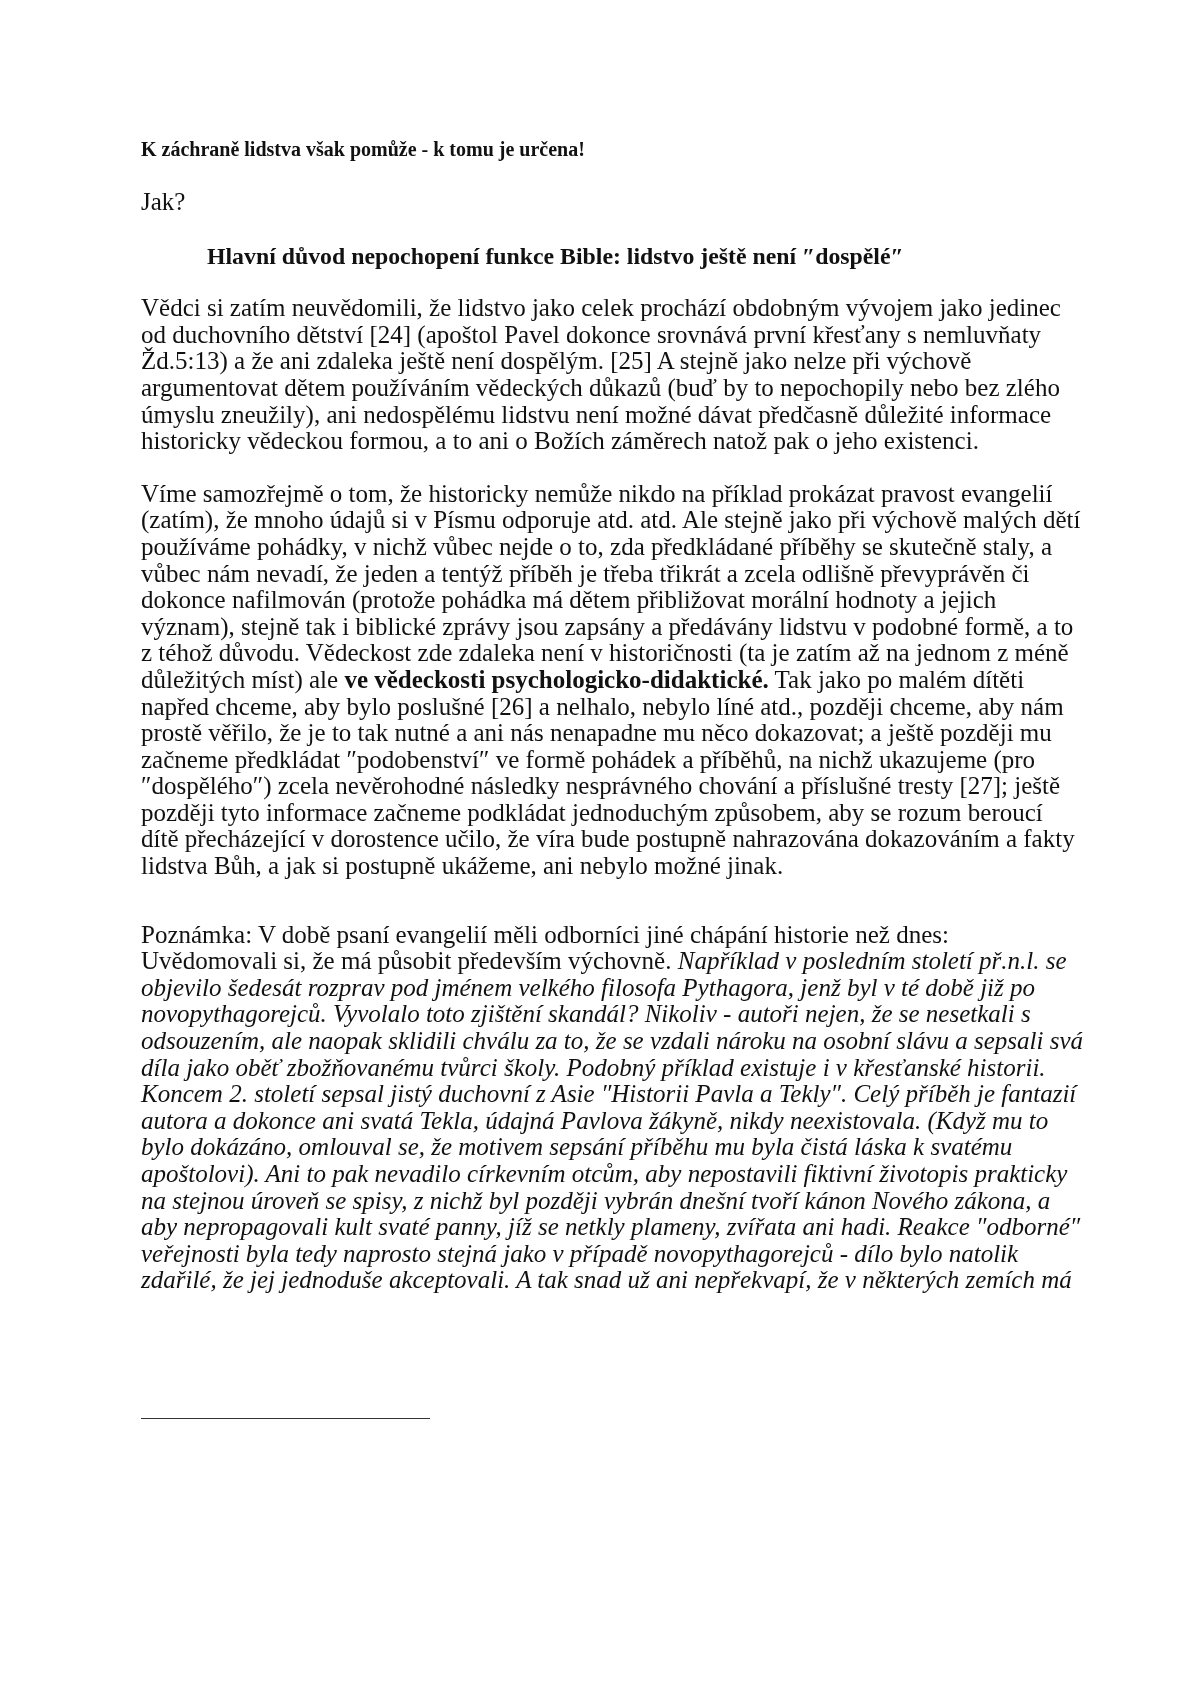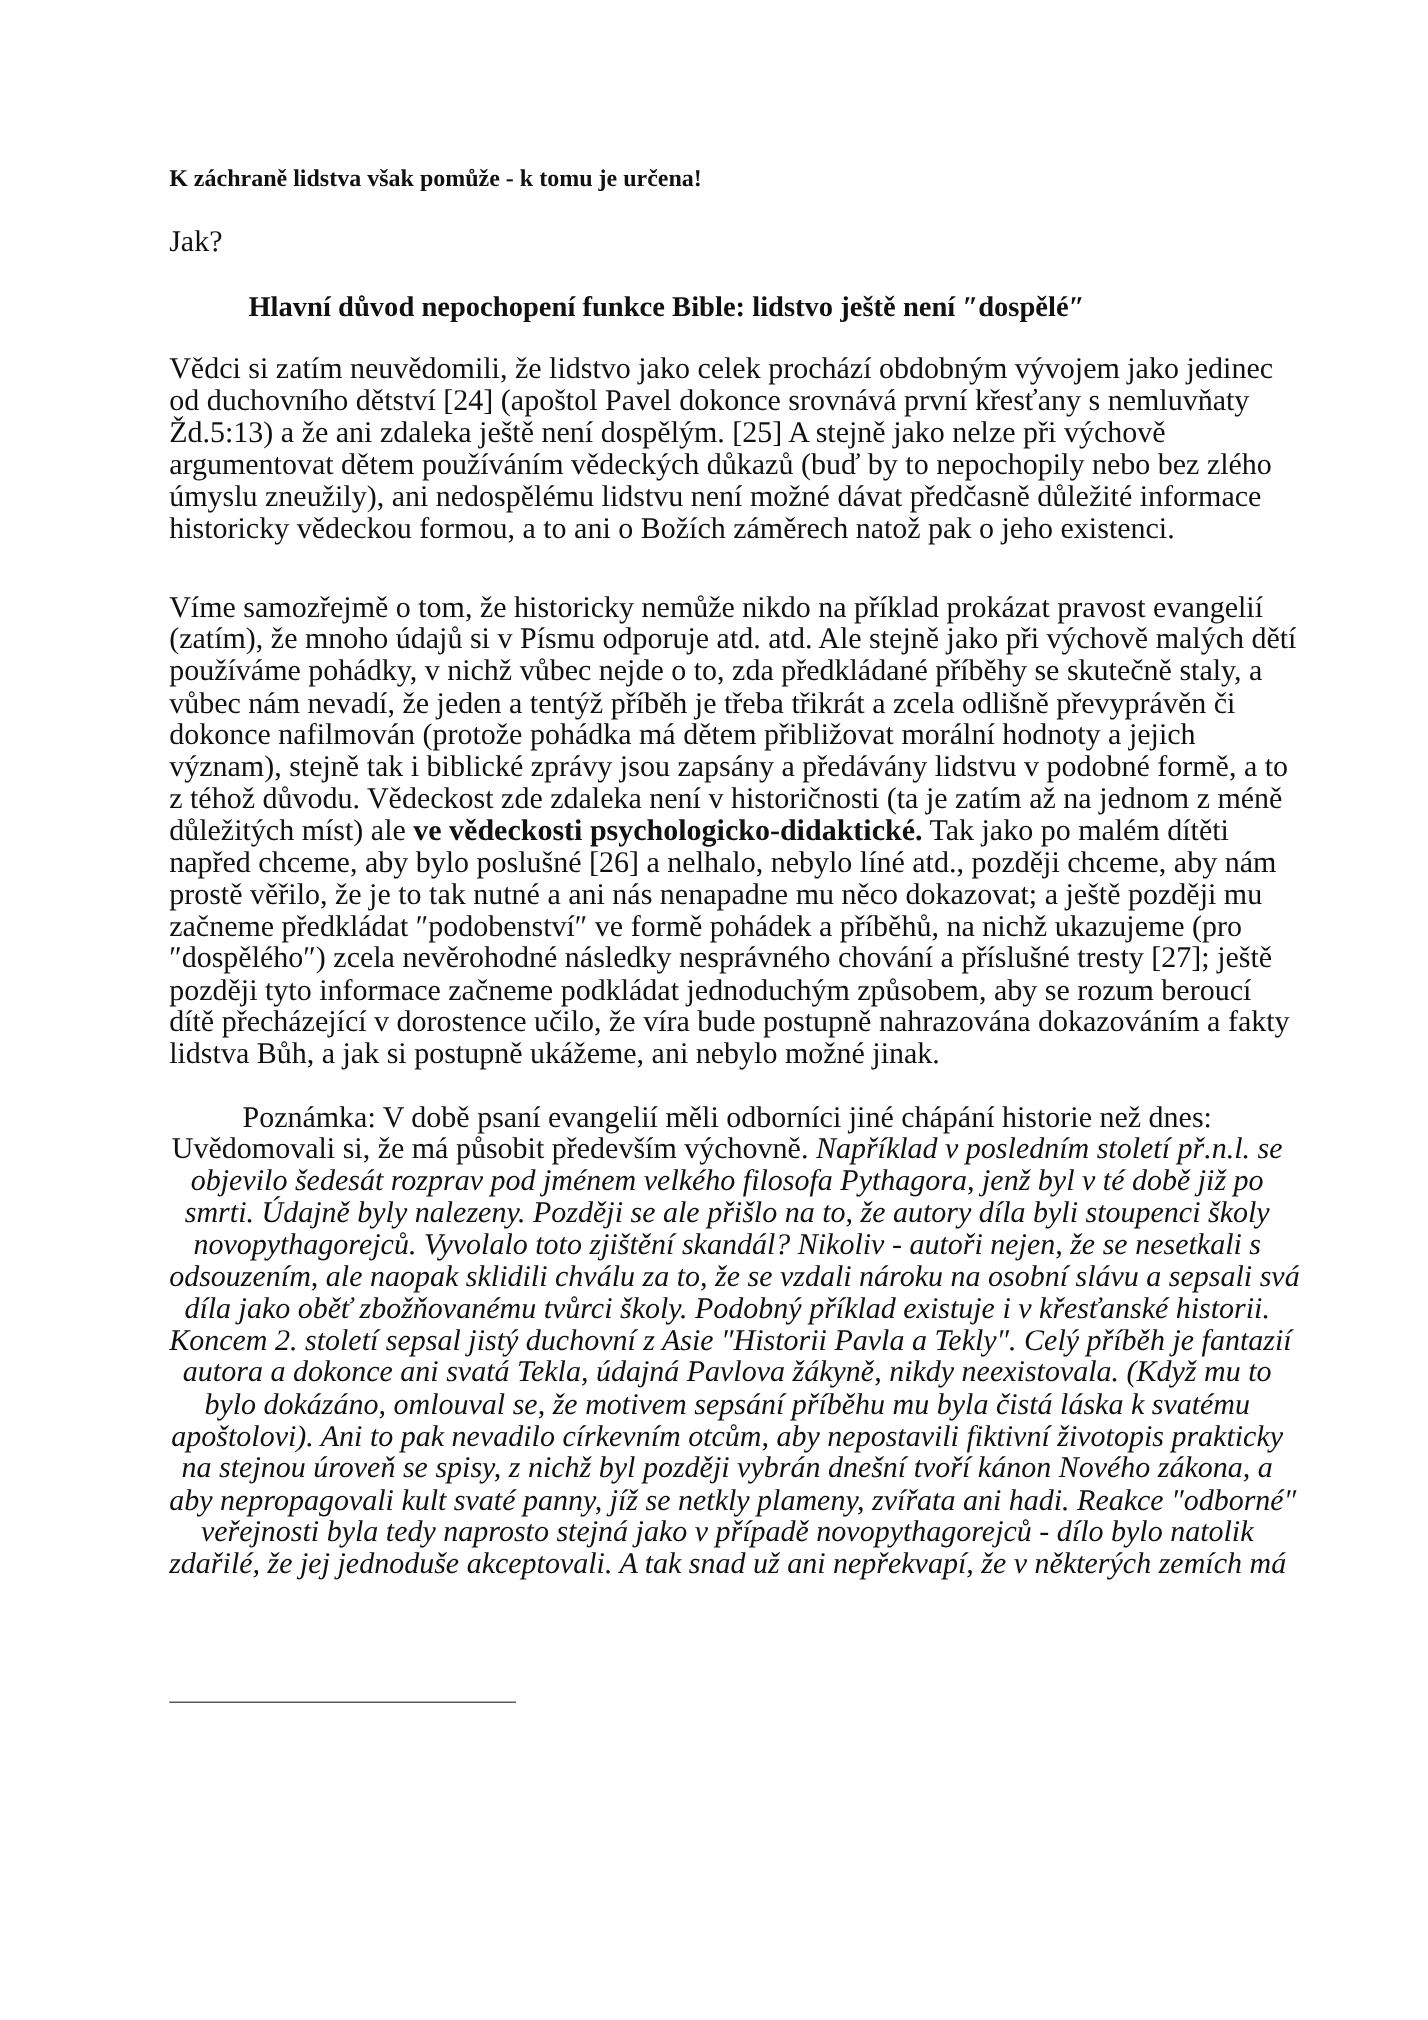--- a/index.html
+++ b/index.html
@@ -40,22 +40,22 @@
       margin-top: 26px;
     }
     .heading {
       font-weight: bold;
       font-size: 23.8px;
       line-height: 30px;
       margin: 26px 0 0 66px;
       white-space: nowrap;
     }
     .para1 { margin-top: 24px; }
-    .para2 { margin-top: 39px; }
-    .para3 { margin-top: 26px; text-align: center; }
+    .para2 { margin-top: 26px; }
+    .para3 { margin-top: 42px; }
     .footnote-rule {
       position: absolute;
       left: 141px;
       top: 1418px;
       width: 289px;
       height: 0;
       border-top: 1.5px solid #333333;
     }
   </style>
 </head>
@@ -93,21 +93,20 @@
     <span class="line">″dospělého″) zcela nevěrohodné následky nesprávného chování a příslušné tresty [27]; ještě</span>
     <span class="line">později tyto informace začneme podkládat jednoduchým způsobem, aby se rozum beroucí</span>
     <span class="line">dítě přecházející v dorostence učilo, že víra bude postupně nahrazována dokazováním a fakty</span>
     <span class="line">lidstva Bůh, a jak si postupně ukážeme, ani nebylo možné jinak.</span>
   </div>
 
   <div class="p para3">
     <span class="line">Poznámka: V době psaní evangelií měli odborníci jiné chápání historie než dnes:</span>
     <span class="line"><span>Uvědomovali si, že má působit především výchovně. </span><span class="ital">Například v posledním století př.n.l. se</span></span>
     <span class="line ital">objevilo šedesát rozprav pod jménem velkého filosofa Pythagora, jenž byl v té době již po</span>
-    <span class="line ital">smrti. Údajně byly nalezeny. Později se ale přišlo na to, že autory díla byli stoupenci školy</span>
     <span class="line ital">novopythagorejců. Vyvolalo toto zjištění skandál? Nikoliv - autoři nejen, že se nesetkali s</span>
     <span class="line ital">odsouzením, ale naopak sklidili chválu za to, že se vzdali nároku na osobní slávu a sepsali svá</span>
     <span class="line ital">díla jako oběť zbožňovanému tvůrci školy. Podobný příklad existuje i v křesťanské historii.</span>
     <span class="line ital">Koncem 2. století sepsal jistý duchovní z Asie ″Historii Pavla a Tekly″. Celý příběh je fantazií</span>
     <span class="line ital">autora a dokonce ani svatá Tekla, údajná Pavlova žákyně, nikdy neexistovala. (Když mu to</span>
     <span class="line ital">bylo dokázáno, omlouval se, že motivem sepsání příběhu mu byla čistá láska k svatému</span>
     <span class="line ital">apoštolovi). Ani to pak nevadilo církevním otcům, aby nepostavili fiktivní životopis prakticky</span>
     <span class="line ital">na stejnou úroveň se spisy, z nichž byl později vybrán dnešní tvoří kánon Nového zákona, a</span>
     <span class="line ital">aby nepropagovali kult svaté panny, jíž se netkly plameny, zvířata ani hadi. Reakce ″odborné″</span>
     <span class="line ital">veřejnosti byla tedy naprosto stejná jako v případě novopythagorejců - dílo bylo natolik</span>

